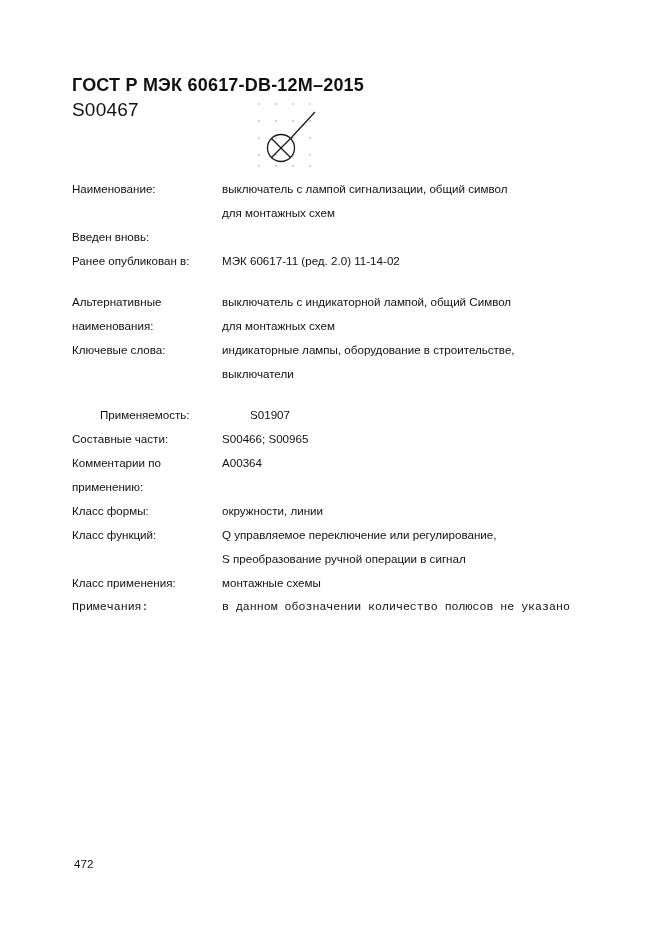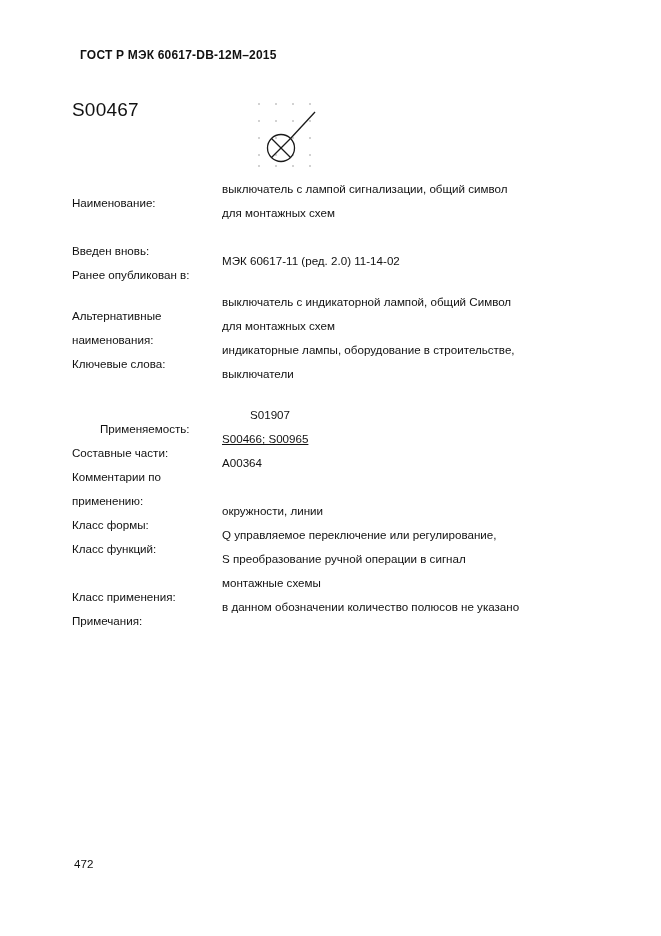--- a/index.html
+++ b/index.html
@@ -18,26 +18,25 @@
     width: 661px;
     height: 936px;
     background: #ffffff;
     overflow: hidden;
   }
 
   
   .doc-header {
     position: absolute;
     left: 72px;
-    top: 48px;
-    font-size: 12px;
+    top: 75px;
+    font-size: 18px;
     font-weight: bold;
     letter-spacing: 0.2px;
     white-space: nowrap;
-    margin-left: 8px;
   }
 
   .record-id {
     position: absolute;
     left: 72px;
     top: 99px;
     font-size: 19px;
     font-weight: normal;
     letter-spacing: 0.2px;
     white-space: nowrap;
@@ -70,21 +69,21 @@
     margin-top: 17px;
   }
   .field-label,
   .field-values {
     font-size: 11.6px;
     line-height: 24px;
   }
   .field-label {
     position: absolute;
     left: 0;
-    top: 14px;
+    top: 0;
     width: 145px;
     white-space: pre-line;
     color: #111111;
   }
   .field-values {
     margin-left: 150px;
     white-space: pre-line;
     color: #111111;
   }
 
@@ -161,21 +160,21 @@
       </div>
       <div class="field-row" style="height: 48px;">
         <div class="field-label">Ключевые слова:</div>
         <div class="field-values">индикаторные лампы, оборудование в строительстве,
 выключатели</div>
       </div>
       <div class="field-row gap" style="height: 24px; margin-left: 28px;">
         <div class="field-label">Применяемость:</div>
         <div class="field-values">S01907</div>
       </div>
-      <div class="field-row" style="height: 24px; text-decoration: underline;">
+      <div class="field-row" style="height: 24px;">
         <div class="field-label">Составные части:</div>
         <div class="field-values">S00466; S00965</div>
       </div>
       <div class="field-row" style="height: 48px;">
         <div class="field-label">Комментарии по
 применению:</div>
         <div class="field-values">A00364</div>
       </div>
       <div class="field-row" style="height: 24px;">
         <div class="field-label">Класс формы:</div>
@@ -183,21 +182,21 @@
       </div>
       <div class="field-row" style="height: 48px;">
         <div class="field-label">Класс функций:</div>
         <div class="field-values">Q управляемое переключение или регулирование,
 S преобразование ручной операции в сигнал</div>
       </div>
       <div class="field-row" style="height: 24px;">
         <div class="field-label">Класс применения:</div>
         <div class="field-values">монтажные схемы</div>
       </div>
-      <div class="field-row" style="height: 24px;">
+      <div class="field-row" style="height: 24px; font-family: Liberation Mono, monospace;">
         <div class="field-label">Примечания:</div>
         <div class="field-values">в данном обозначении количество полюсов не указано</div>
       </div>
     </div>
 
   <div class="page-number">472</div>
 
 </div>
 
 </body></html>

